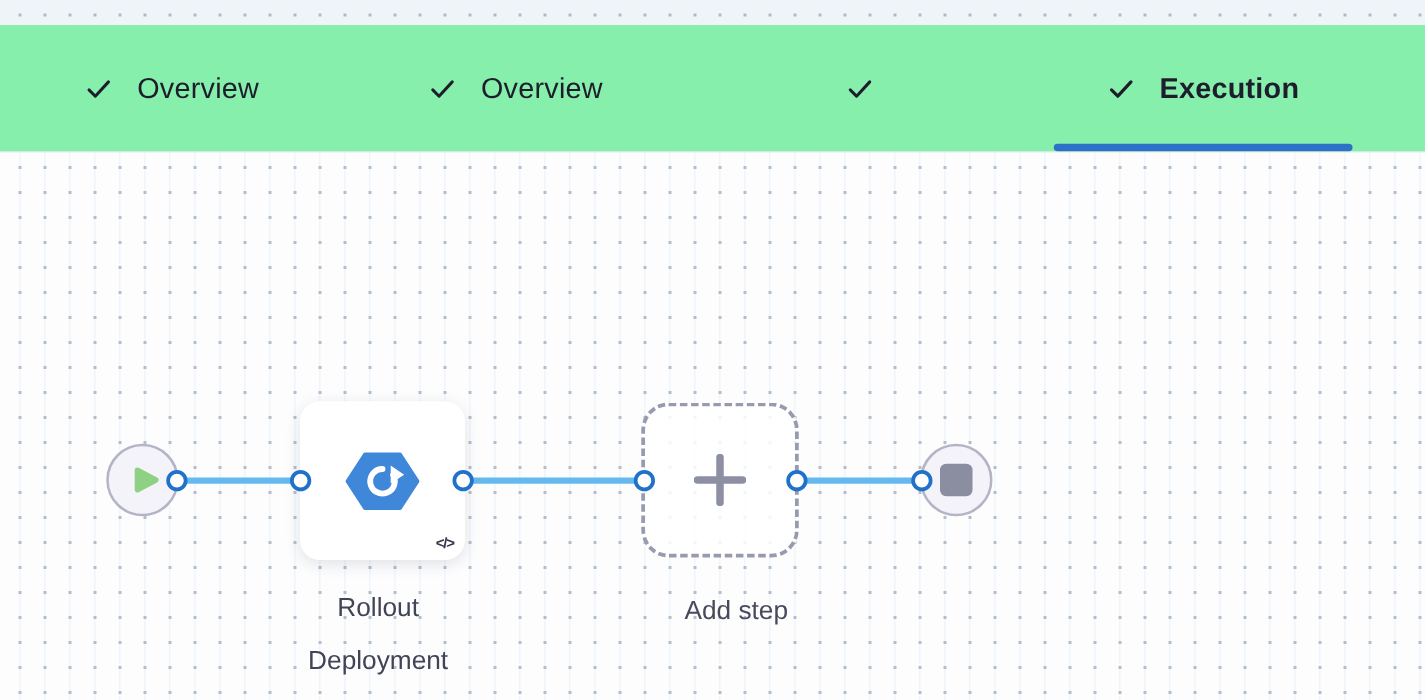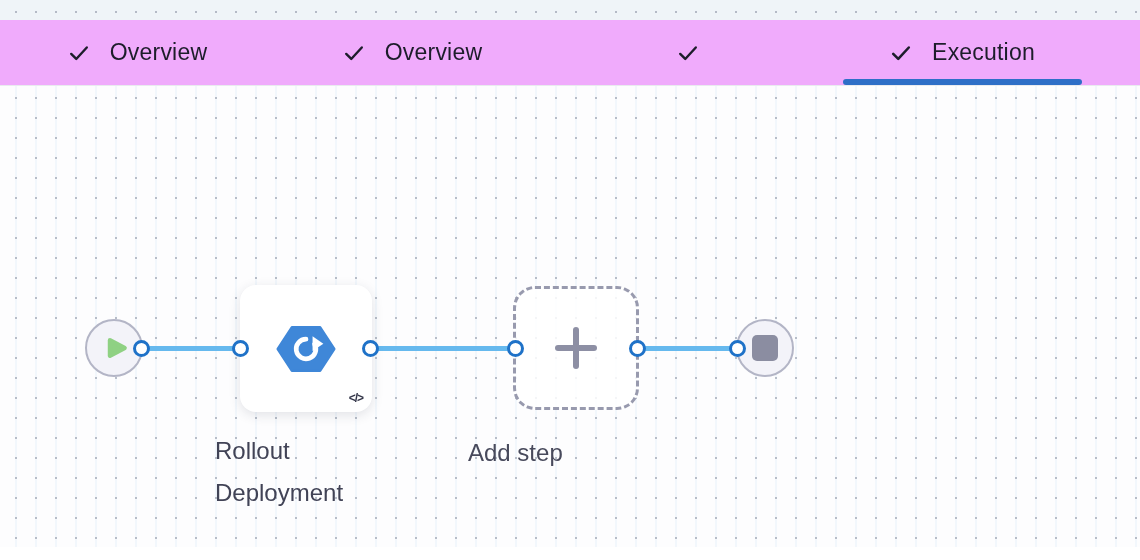--- a/index.html
+++ b/index.html
@@ -14,42 +14,42 @@
   .top-strip {
     height: 20px;
     background-color: #eff4f8;
     background-image: radial-gradient(circle 1.3px at 10px 10px, #b4bac6 99%, transparent 100%);
     background-size: 20px 20px;
     background-position: 6px 2px;
   }
 
   
   .tabbar {
-    height: 66px;
-    background: #f0abfc;
+    height: 102px;
+    background: #86efac;
     border-bottom: 1px solid #e9ebef;
     display: flex;
     align-items: stretch;
     padding-right: 40px;
     position: relative;
   }
   .tab {
     flex: 1;
     display: flex;
     align-items: center;
     justify-content: center;
     gap: 20px;
     cursor: pointer;
     position: relative;
     color: var(--tab-text, #1d1d2b);
     font-size: 23px;
     font-weight: 500;
     letter-spacing: 0.2px;
   }
-  .tab.active { font-weight: 400; }
+  .tab.active { font-weight: 700; }
   .tab .check-icon { display: inline-flex; align-items: center; }
   .tab .underline {
     display: none;
     position: absolute;
     left: 18px; right: 18px; bottom: 0;
     height: 6px;
     border-radius: 4px;
     background: var(--accent-blue, #2e6fc7);
   }
   .tab.active .underline { display: block; }
@@ -134,27 +134,27 @@
     border-radius: 22px;
     background: rgba(255,255,255,0.85);
     display: flex;
     align-items: center;
     justify-content: center;
     cursor: pointer;
   }
 
   .node-label {
     position: absolute;
-    text-align: left;
-    font-size: 24px;
+    text-align: center;
+    font-size: 21px;
     line-height: 42px;
     color: var(--label-dark, #414356);
   }
   #rollout-label { left: 215px; top: 344px; width: 175px; }
-  #addstep-label { left: 468px; top: 346px; width: 180px; color: #484a5c; }
+  #addstep-label { left: 499px; top: 346px; width: 180px; color: #484a5c; }
 </style>
 </head>
 <body>
 
 <div class="screen">
 
   <div class="top-strip"></div>
 
   <div class="tabbar">
 

